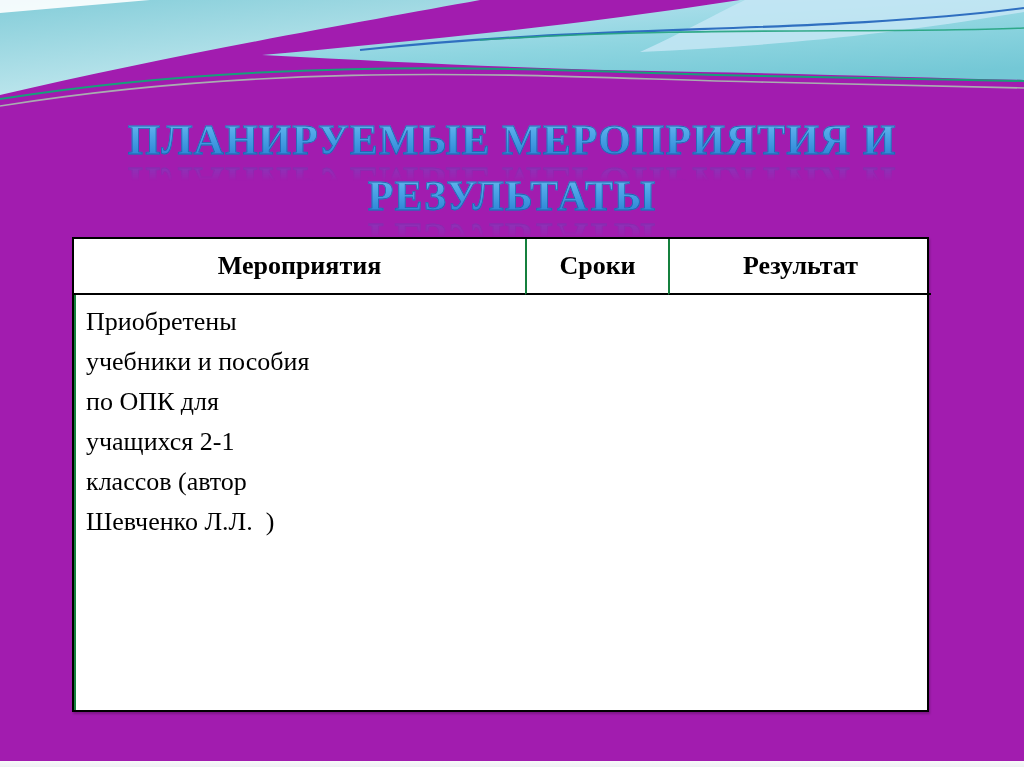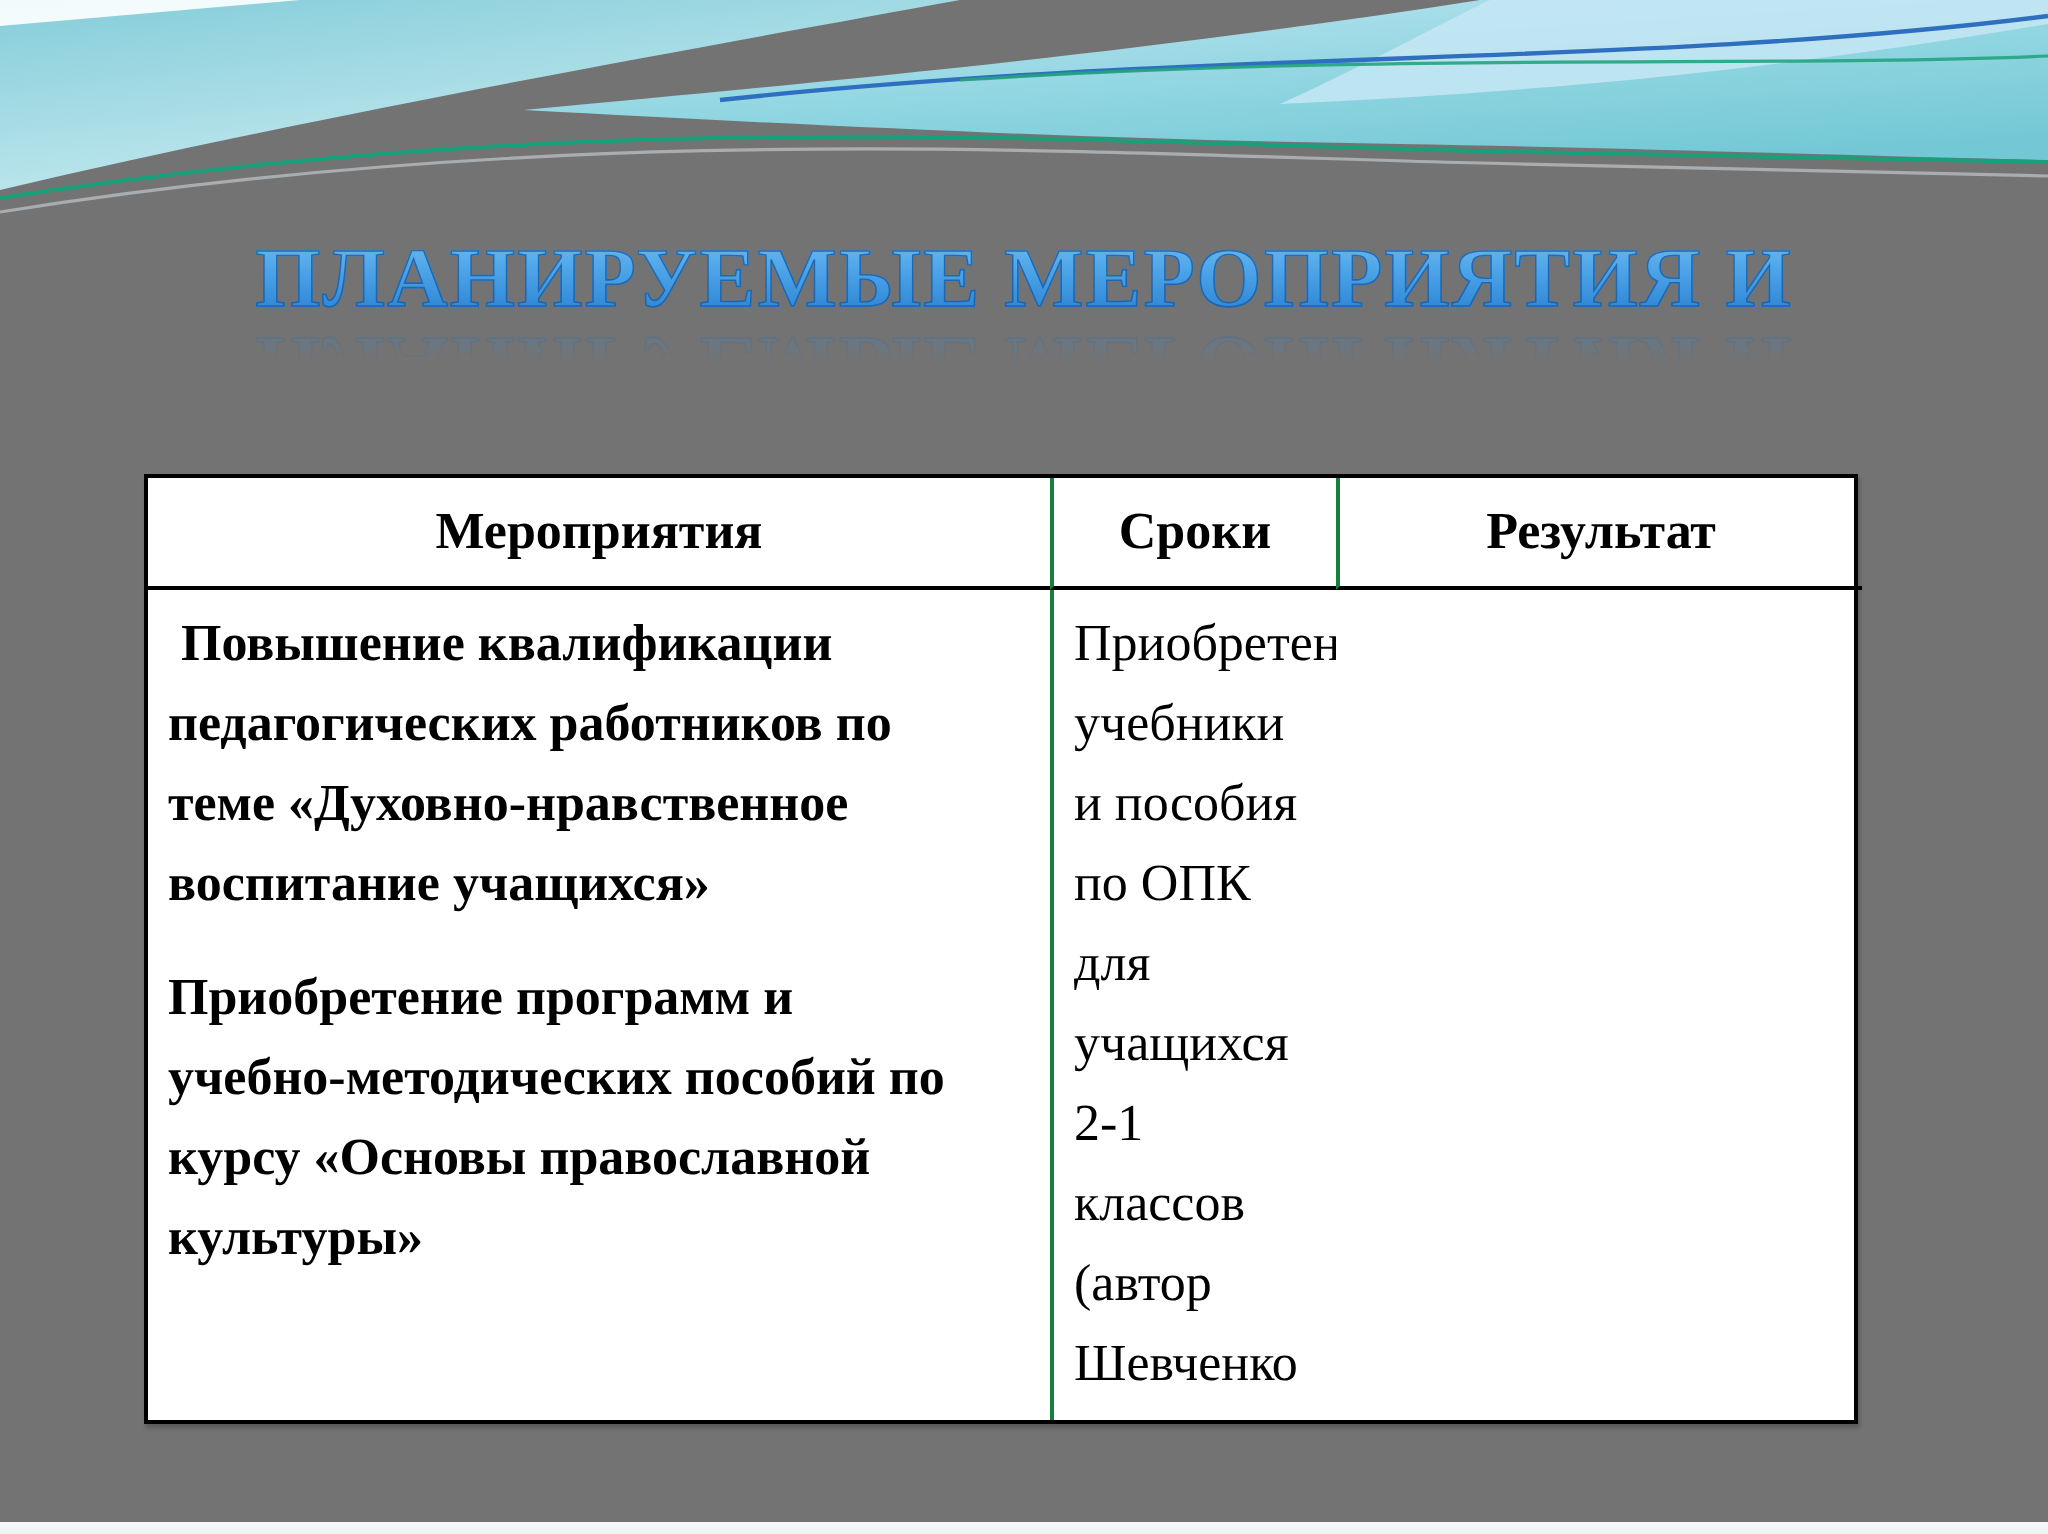--- a/index.html
+++ b/index.html
@@ -1,19 +1,19 @@
 <!DOCTYPE html>
 <html><head>
 <meta charset="utf-8">
 <style>
   html,body{margin:0;padding:0;background:#ffffff;}
   .slide{
     position:relative;
     width:1024px;height:767px;
-    background:#737373;
+    background:#a21caf;
     overflow:hidden;
     font-family:"Liberation Serif","DejaVu Serif",serif;
   }
   
   .wave{position:absolute;top:0;left:0;width:1024px;height:240px;display:block;}
   
   .title{
     position:absolute;top:112px;left:0;width:1024px;
     text-align:center;
   }
@@ -87,38 +87,29 @@
     <path d="M745,0 L1024,0 L1024,12 C880,36 770,46 640,52 C680,34 712,16 745,0 Z" fill="#c6e6f4" opacity="0.85"></path>
 
     <path d="M360,50 C600,24 820,34 1024,8" fill="none" stroke="#2f6fc0" stroke-width="2.2"></path>
     <path d="M480,40 C700,26 880,34 1024,28" fill="none" stroke="#24a37e" stroke-width="1.6" opacity="0.9"></path>
     <path d="M0,99 C300,52 560,72 760,76 C870,78 960,80 1024,81" fill="none" stroke="#17a07a" stroke-width="2"></path>
     <path d="M0,106 C300,58 560,78 760,82 C880,85 960,87 1024,88" fill="none" stroke="#a9adb0" stroke-width="1.6"></path>
   </svg>
 
   <div class="title">
     <div class="title-line">ПЛАНИРУЕМЫЕ МЕРОПРИЯТИЯ И</div>
+    <div class="title-line">РЕЗУЛЬТАТЫ</div>
   </div>
 
   <div class="ptable">
 
     <div class="cell head left">Мероприятия</div>
     <div class="cell head mid">Сроки</div>
     <div class="cell head right">Результат</div>
 
-    <div class="cell body activities left">
-      <p> Повышение квалификации
-педагогических работников по
-теме «Духовно-нравственное
-воспитание учащихся»</p>
-      <p>Приобретение программ и
-учебно-методических пособий по
-курсу «Основы православной
-культуры»</p>
-    </div>
     <div class="cell body right">
       <p>Приобретены
 учебники и пособия
 по ОПК для
 учащихся 2-1
 классов (автор
 Шевченко Л.Л.  )</p>
     </div>
   </div>
 

